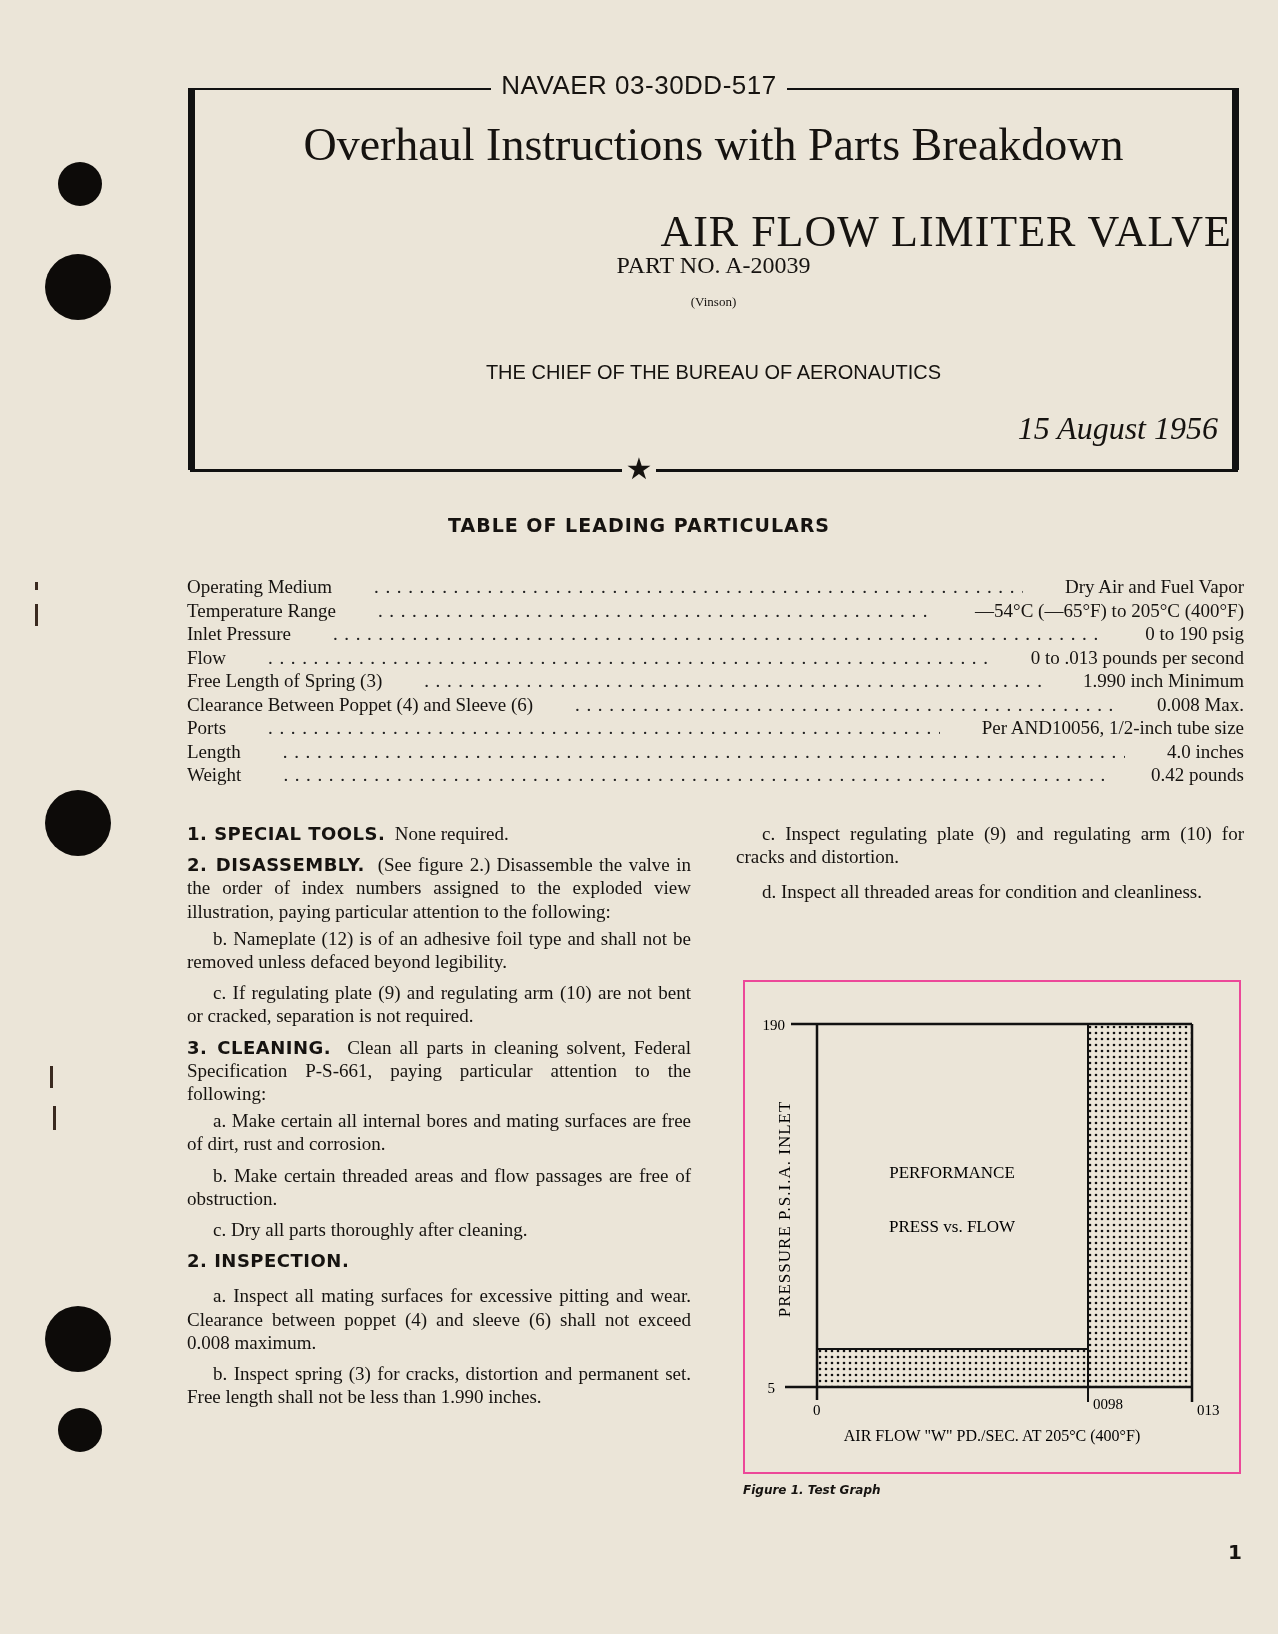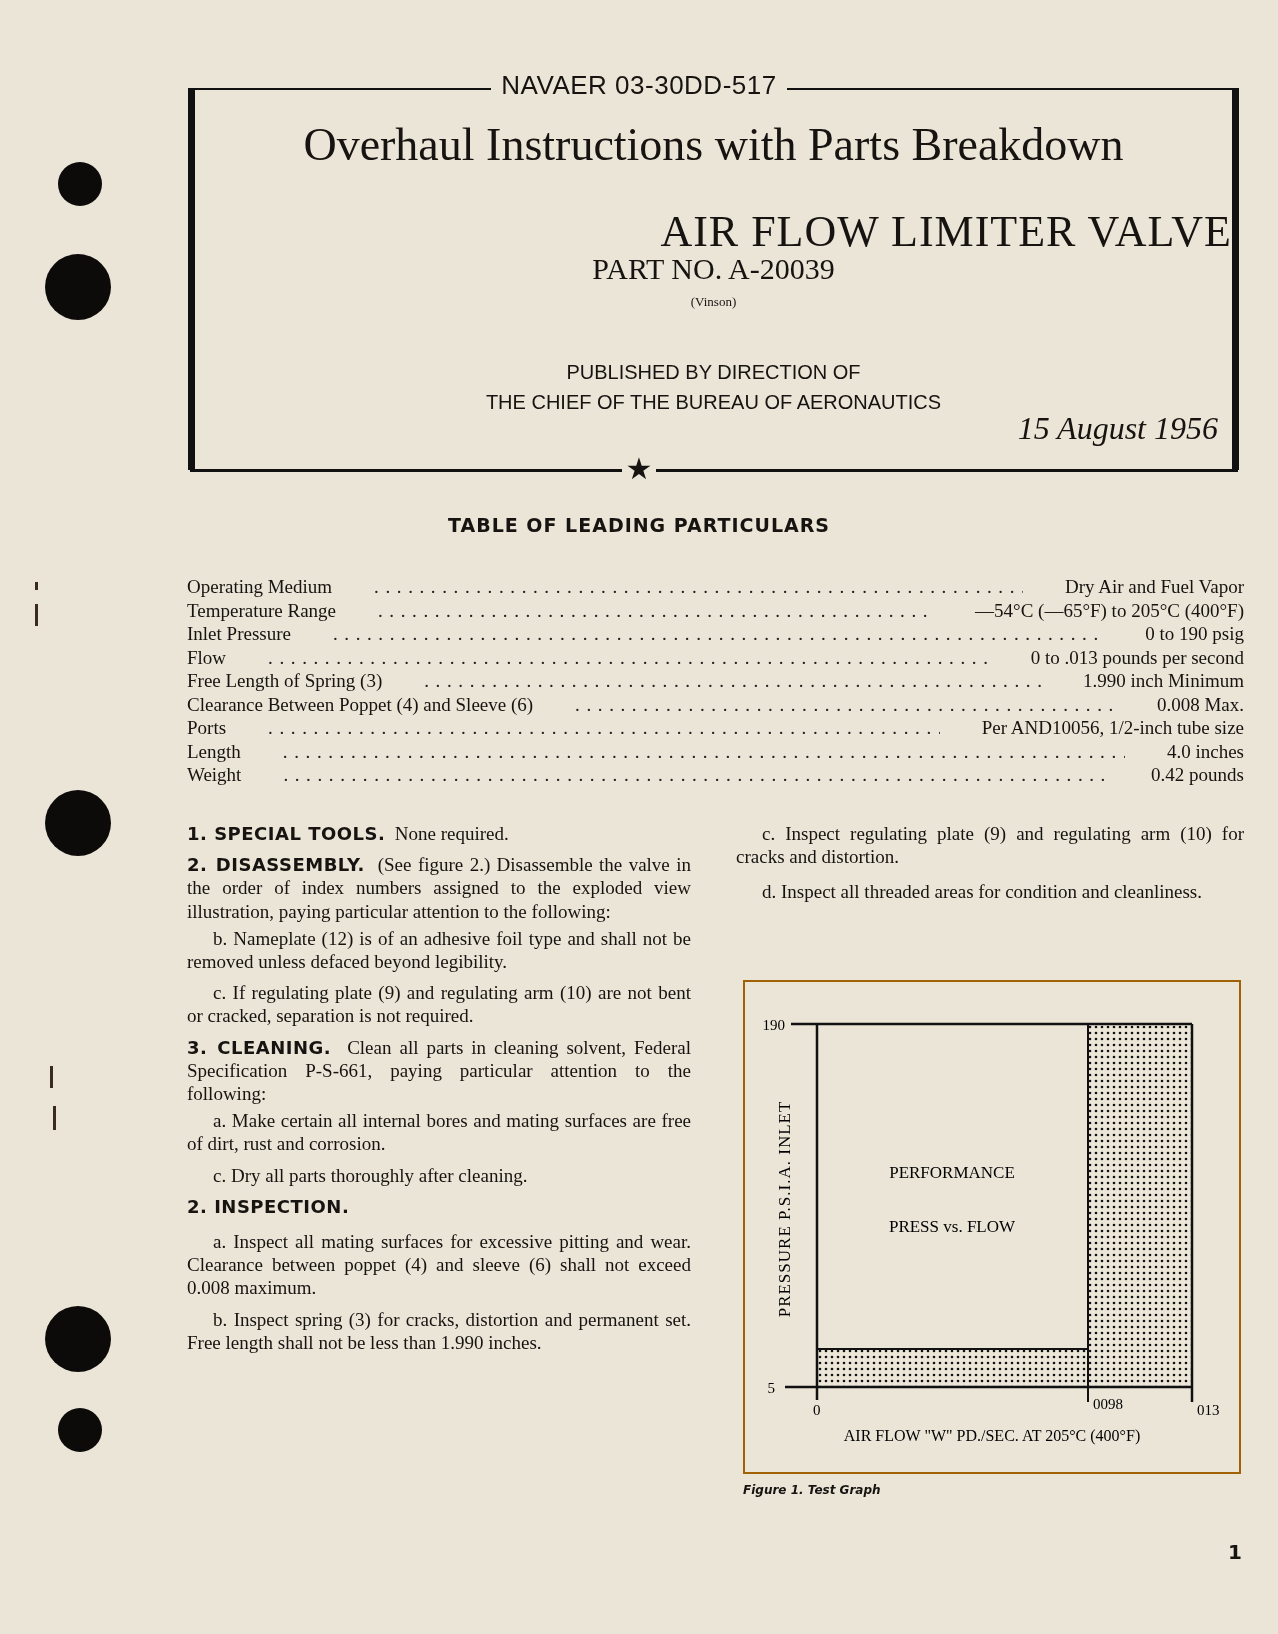--- a/index.html
+++ b/index.html
@@ -17,21 +17,21 @@
   .navaer span { background:#ebe5d8; padding:0 10px; font-family:"Liberation Sans","DejaVu Sans",sans-serif; font-size:26px; letter-spacing:0.5px; }
   .box-left { position:absolute; left:188px; top:88px; width:7px; height:382px; background:#111; }
   .box-right { position:absolute; left:1232px; top:88px; width:7px; height:382px; background:#111; }
   .bottomline { position:absolute; left:190px; top:469px; width:1048px; height:3px; background:#111; }
   .star { position:absolute; left:0; width:100%; top:452px; text-align:center; font-size:30px; line-height:34px; }
   .star span { background:#ebe5d8; padding:0 4px; }
 
   .title { position:absolute; left:195px; width:1037px; text-align:center; }
   .t1 { top:118px; font-size:46px; }
   .t2 { top:206px; font-size:44px; letter-spacing:1px;text-align:right; }
-  .t3 { top:252px; font-size:30px; }
+  .t3 { top:252px; font-size:24px; }
   .t4 { top:294px; font-size:13px; }
   .pub { top:357px; font-family:"Liberation Sans","DejaVu Sans",sans-serif; font-size:20px; line-height:30px; }
   .date { position:absolute; right:60px; top:410px; font-size:32px; font-style:italic; }
 
   .tlp-title { position:absolute; left:0; width:100%; top:514px; text-align:center;
     font-family:"DejaVu Sans","Liberation Sans",sans-serif; font-weight:bold; font-size:19px; letter-spacing:1px; }
 
   
   .parts { position:absolute; left:187px; top:576px; width:1057px; }
   .prow { display:flex; align-items:baseline; height:23.5px; font-size:19px;gap:36px; }
@@ -41,21 +41,21 @@
 
   
   .col { position:absolute; font-size:19px; line-height:23.2px; text-align:justify; }
   .col p { margin:0 0 8px 0; }
   .col .ind { text-indent:26px; }
   .hd { font-family:"DejaVu Sans","Liberation Sans",sans-serif; font-weight:bold; font-size:18px; letter-spacing:0.5px; }
   .left { left:187px; top:822px; width:504px; }
   .right { left:736px; top:822px; width:508px; }
 
   
-  .figbox { position:absolute; left:743px; top:980px; width:494px; height:490px; border:2px solid #a16207; }
+  .figbox { position:absolute; left:743px; top:980px; width:494px; height:490px; border:2px solid #ec4899; }
   .figcap { position:absolute; left:743px; top:1483px; width:494px; 
     font-family:"DejaVu Sans","Liberation Sans",sans-serif; font-weight:bold; font-style:italic; font-size:12px; }
   .pagenum { position:absolute; left:1228px; top:1540px; font-family:"DejaVu Sans",sans-serif; font-weight:bold; font-size:20px; }
   .mark { position:absolute; width:3px; background:#3a2a20; }
 </style>
 </head>
 <body>
 
 <div class="hole" style="left:58px;top:162px;"></div>
 <div class="hole big" style="left:45px;top:254px;"></div>
@@ -72,21 +72,20 @@
 <div class="box-left"></div>
 <div class="box-right"></div>
 <div class="bottomline"></div>
 <div class="star"><span>★</span></div>
 
 <div class="title t1">Overhaul Instructions with Parts Breakdown</div>
 <div class="title t2">AIR FLOW LIMITER VALVE</div>
 <div class="title t3">PART NO. A-20039</div>
 <div class="title t4">(Vinson)</div>
 <div class="title pub">
-  <div>PUBLISHED BY DIRECTION OF</div>
   <div>THE CHIEF OF THE BUREAU OF AERONAUTICS</div>
 </div>
 <div class="date">15 August 1956</div>
 
 <div class="tlp-title">TABLE OF LEADING PARTICULARS</div>
 <div class="parts">
   <div class="prow">
       <span class="lbl">Operating Medium</span>
       <span class="dots">..........................................................................................</span>
       <span class="val">Dry Air and Fuel Vapor</span>
@@ -133,20 +132,21 @@
     </div>
 </div>
 
 <div class="col left">
   <p><span class="hd">1. SPECIAL TOOLS.</span>&nbsp;&nbsp;<span>None required.</span></p>
   <p style="margin-bottom:4px"><span class="hd">2. DISASSEMBLY.</span>&nbsp;&nbsp;<span>(See figure 2.) Disassemble the valve in the order of index numbers assigned to the exploded view illustration, paying particular attention to the following:</span></p>
   <p class="ind">b. Nameplate (12) is of an adhesive foil type and shall not be removed unless defaced beyond legibility.</p>
   <p class="ind">c. If regulating plate (9) and regulating arm (10) are not bent or cracked, separation is not required.</p>
   <p style="margin-bottom:4px"><span class="hd">3. CLEANING.</span>&nbsp;&nbsp;<span>Clean all parts in cleaning solvent, Federal Specification P-S-661, paying particular attention to the following:</span></p>
   <p class="ind">a. Make certain all internal bores and mating surfaces are free of dirt, rust and corrosion.</p>
+  <p class="ind">b. Make certain threaded areas and flow passages are free of obstruction.</p>
   <p class="ind">c. Dry all parts thoroughly after cleaning.</p>
   <p style="margin-bottom:12px"><span class="hd">2. INSPECTION.</span></p>
   <p class="ind">a. Inspect all mating surfaces for excessive pitting and wear. Clearance between poppet (4) and sleeve (6) shall not exceed 0.008 maximum.</p>
   <p class="ind">b. Inspect spring (3) for cracks, distortion and permanent set. Free length shall not be less than 1.990 inches.</p>
 </div>
 
 <div class="col right">
   <p class="ind" style="margin-bottom:12px">c. Inspect regulating plate (9) and regulating arm (10) for cracks and distortion.</p>
   <p class="ind" style="margin-bottom:12px">d. Inspect all threaded areas for condition and cleanliness.</p>
 </div>

